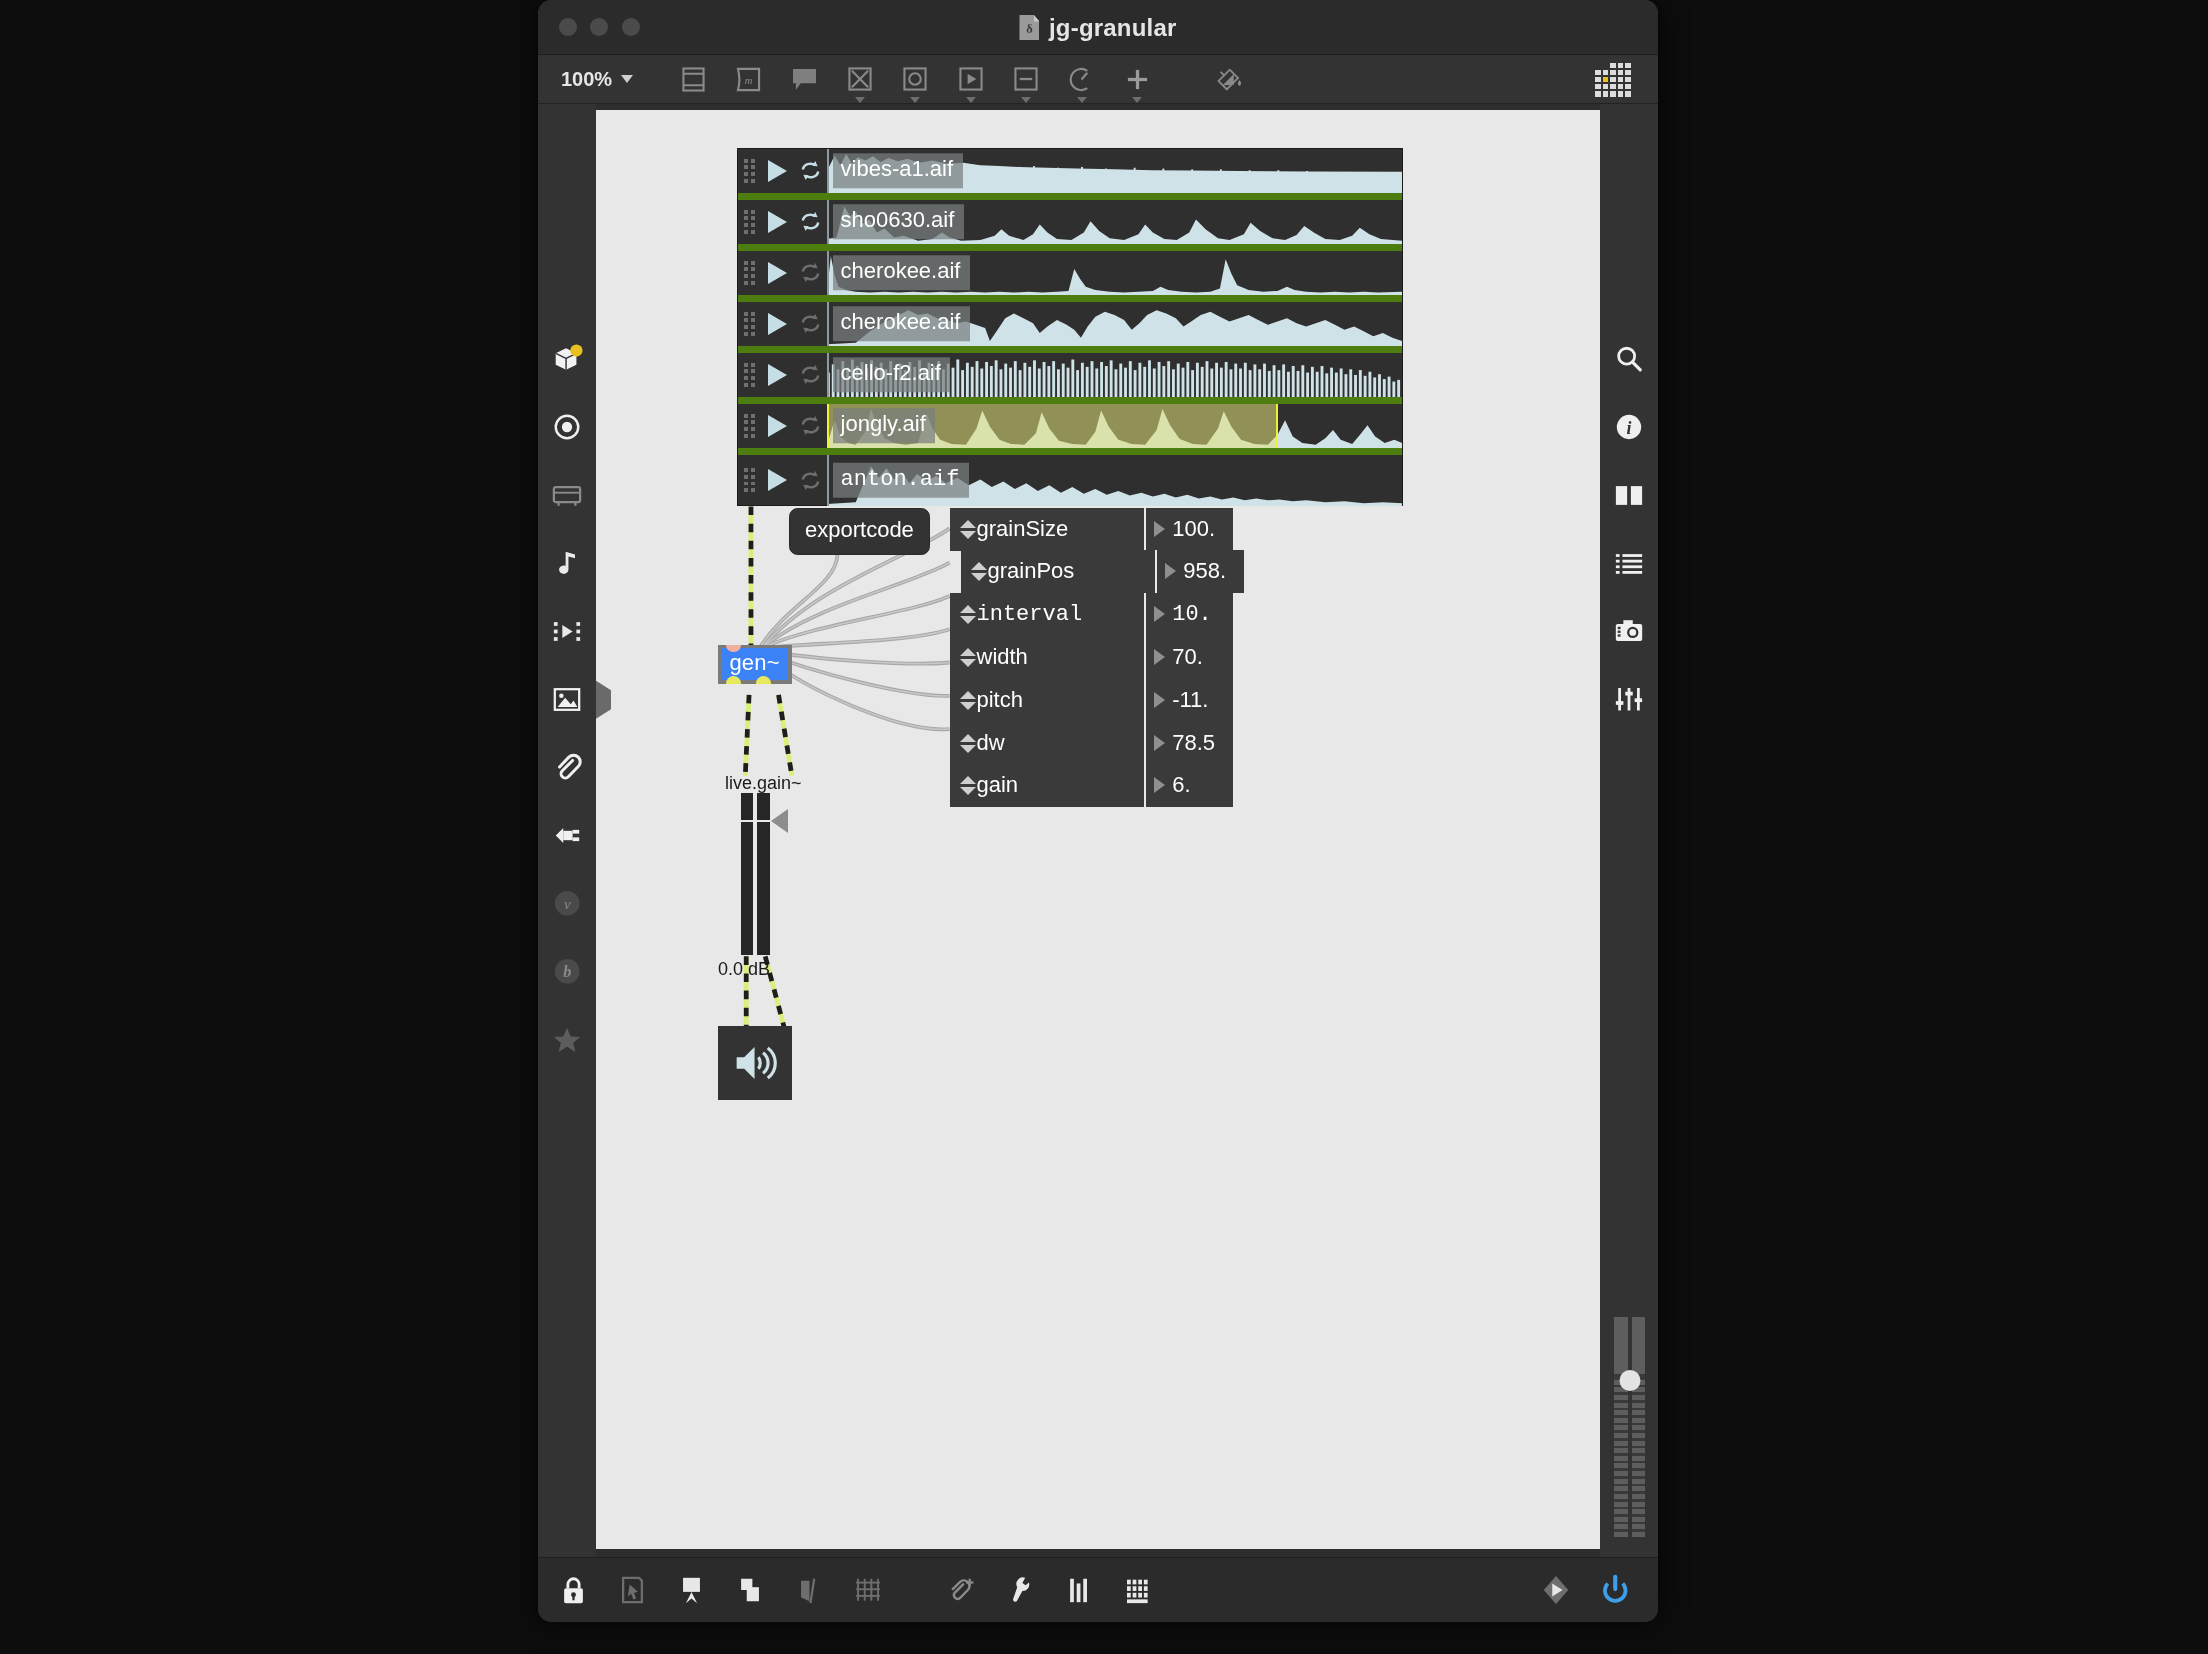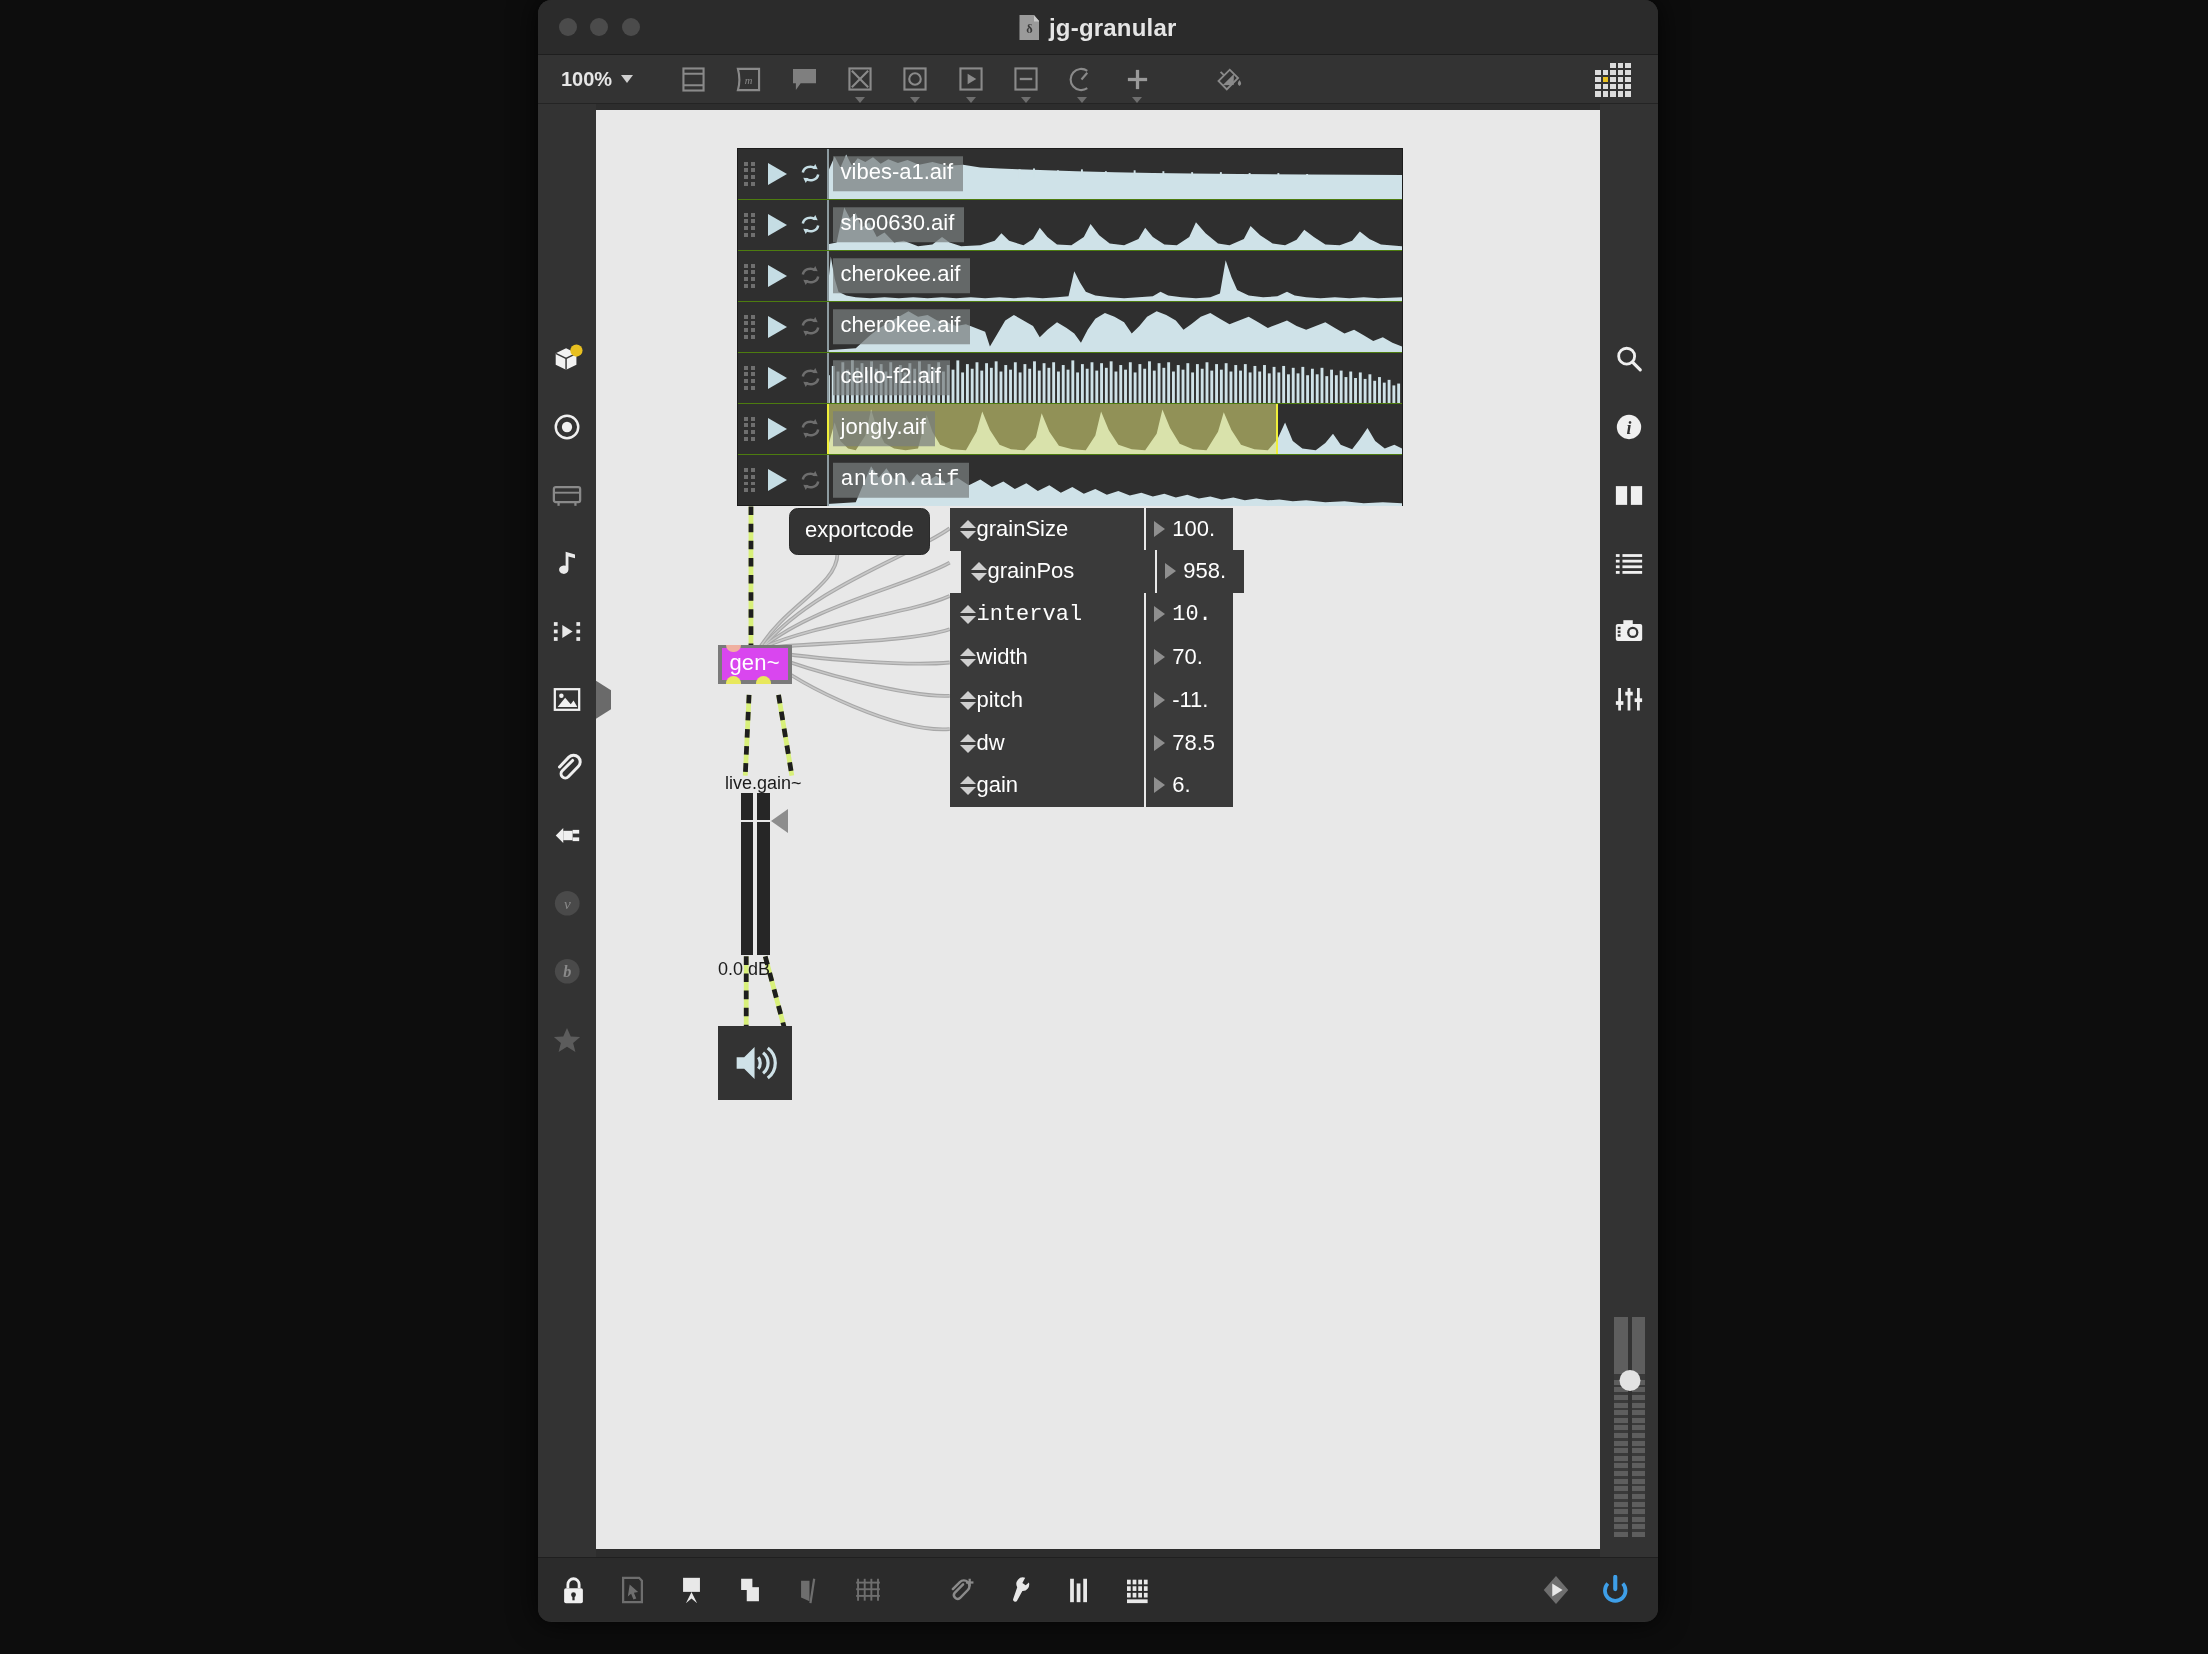--- a/index.html
+++ b/index.html
@@ -98,21 +98,21 @@
     position: absolute; width: 15px; height: 38px; background: #6a6a6a;
   }
   .edge-tab.left { left: 0; top: 571px; clip-path: polygon(0 0, 100% 25%, 100% 75%, 0 100%); }
 
   
   .playlist {
     position: absolute; left: 141px; top: 38px; width: 666px; height: 358px;
     background: #2f2f2f; border: 1px solid #1c1c1c;
   }
   .pl-row {
-    position: relative; height: 51px; border-bottom: 1px solid #4d7c0f;
+    position: relative; height: 51px; border-bottom: 7px solid #4d7c0f;
     display: flex; align-items: center; overflow: hidden;
   }
   .pl-row:last-child { border-bottom: none; font-family: Liberation Mono, monospace; }
   .pl-handle {
     width: 23px; height: 100%; display: flex; align-items: center; justify-content: center;
   }
   .pl-handle .dots { display: grid; grid-template-columns: repeat(2, 3.8px); grid-template-rows: repeat(4, 3.8px); gap: 2.9px; }
   .pl-handle .dots i { background: #6f6f6f; display: block; }
   .pl-play {
     width: 32px; display: flex; align-items: center; justify-content: center;
@@ -139,21 +139,21 @@
   .msgbox {
     background: #333333; color: #ffffff; font-size: 22px;
     border-radius: 8.6px; padding: 8.6px 15px 10.5px 15px; white-space: nowrap;
     border: 1px solid #2a2a2a;
   }
 
   .genbox {
     background: #7a7a7a; padding: 3.8px; width: 74px;
   }
   .genbox .inner {
-    background: #d946ef; color: #ffffff; font-size: 22px; font-weight: 500;
+    background: #3b82f6; color: #ffffff; font-size: 22px; font-weight: 500;
     padding: 1.9px 7.6px 3.8px 7.6px; text-align: left; letter-spacing: 0.2px;
   }
   .inlet { position: absolute; width: 15px; height: 7.6px; background: #f0b0a0; border-radius: 0 0 7.6px 7.6px; top: 0; }
   .outlet { position: absolute; width: 15px; height: 7.6px; background: #e8e85c; border-radius: 7.6px 7.6px 0 0; bottom: 0; }
 
   
   .param-row { position: absolute; display: flex; align-items: stretch; }
   .param-name {
     width: 194px; height: 43px; background: #3a3a3a; color: #ffffff;
     font-size: 22px; display: flex; align-items: center; gap: 1px; padding-left: 9.5px;

